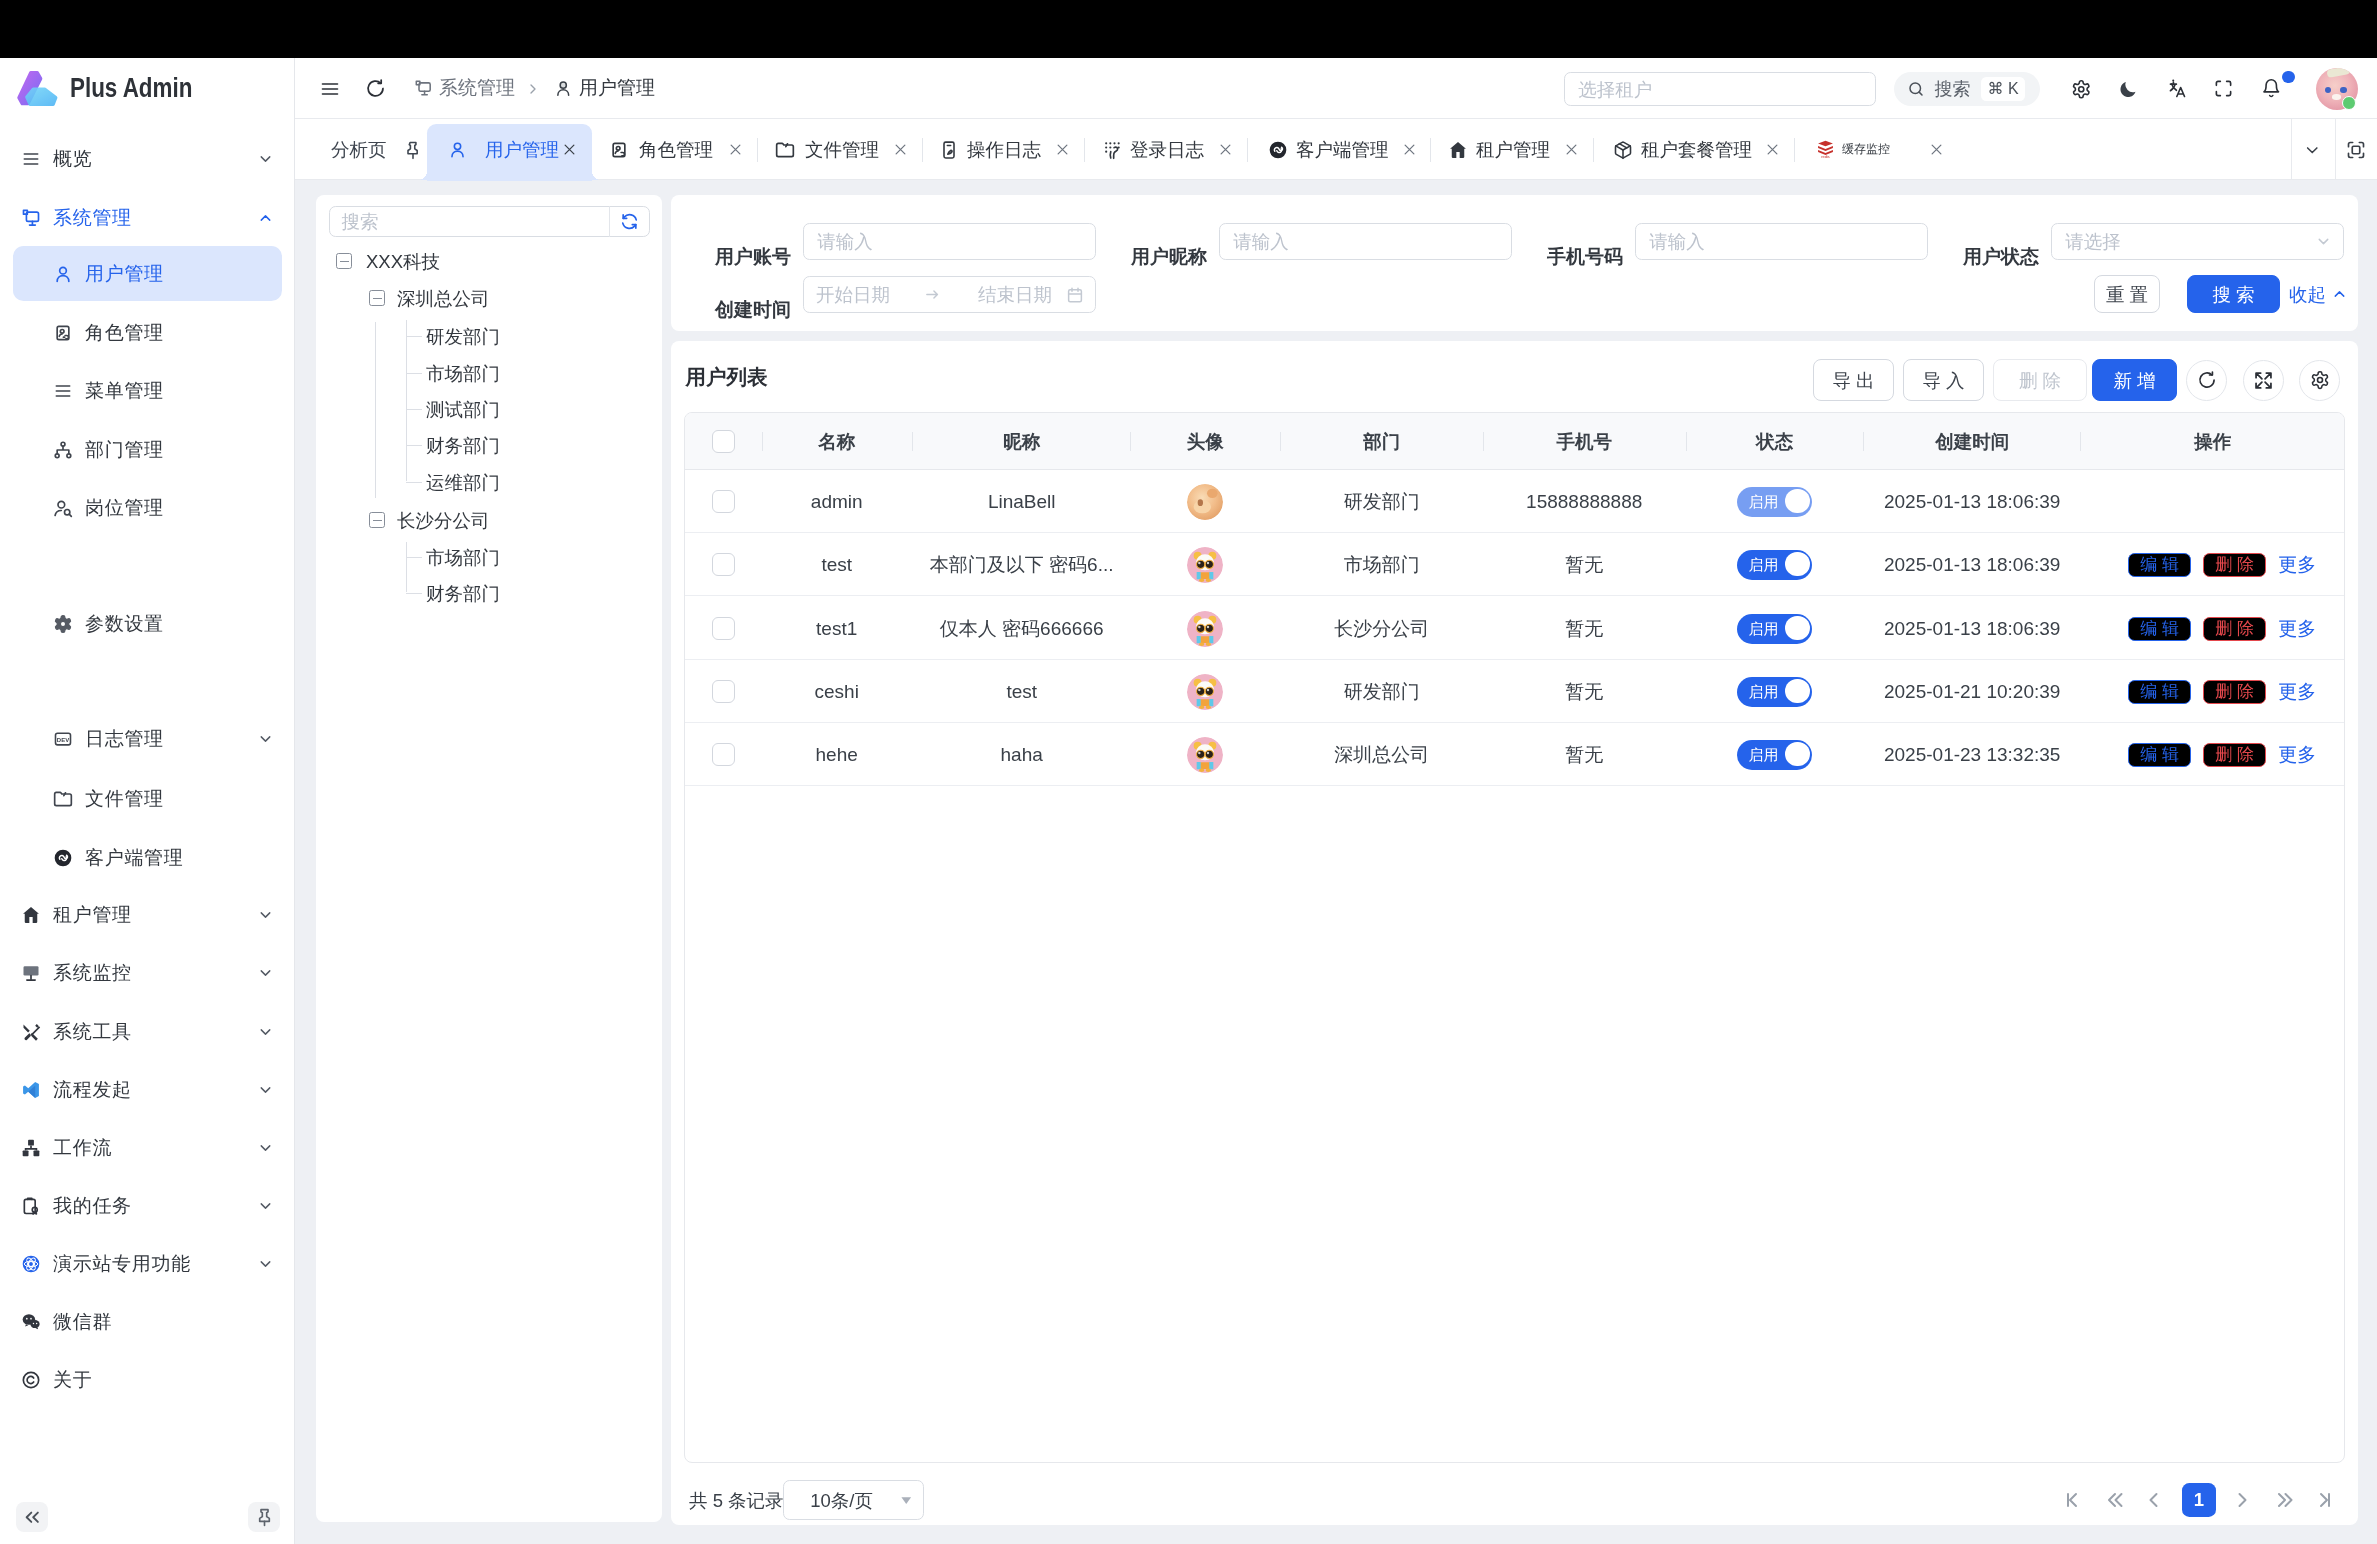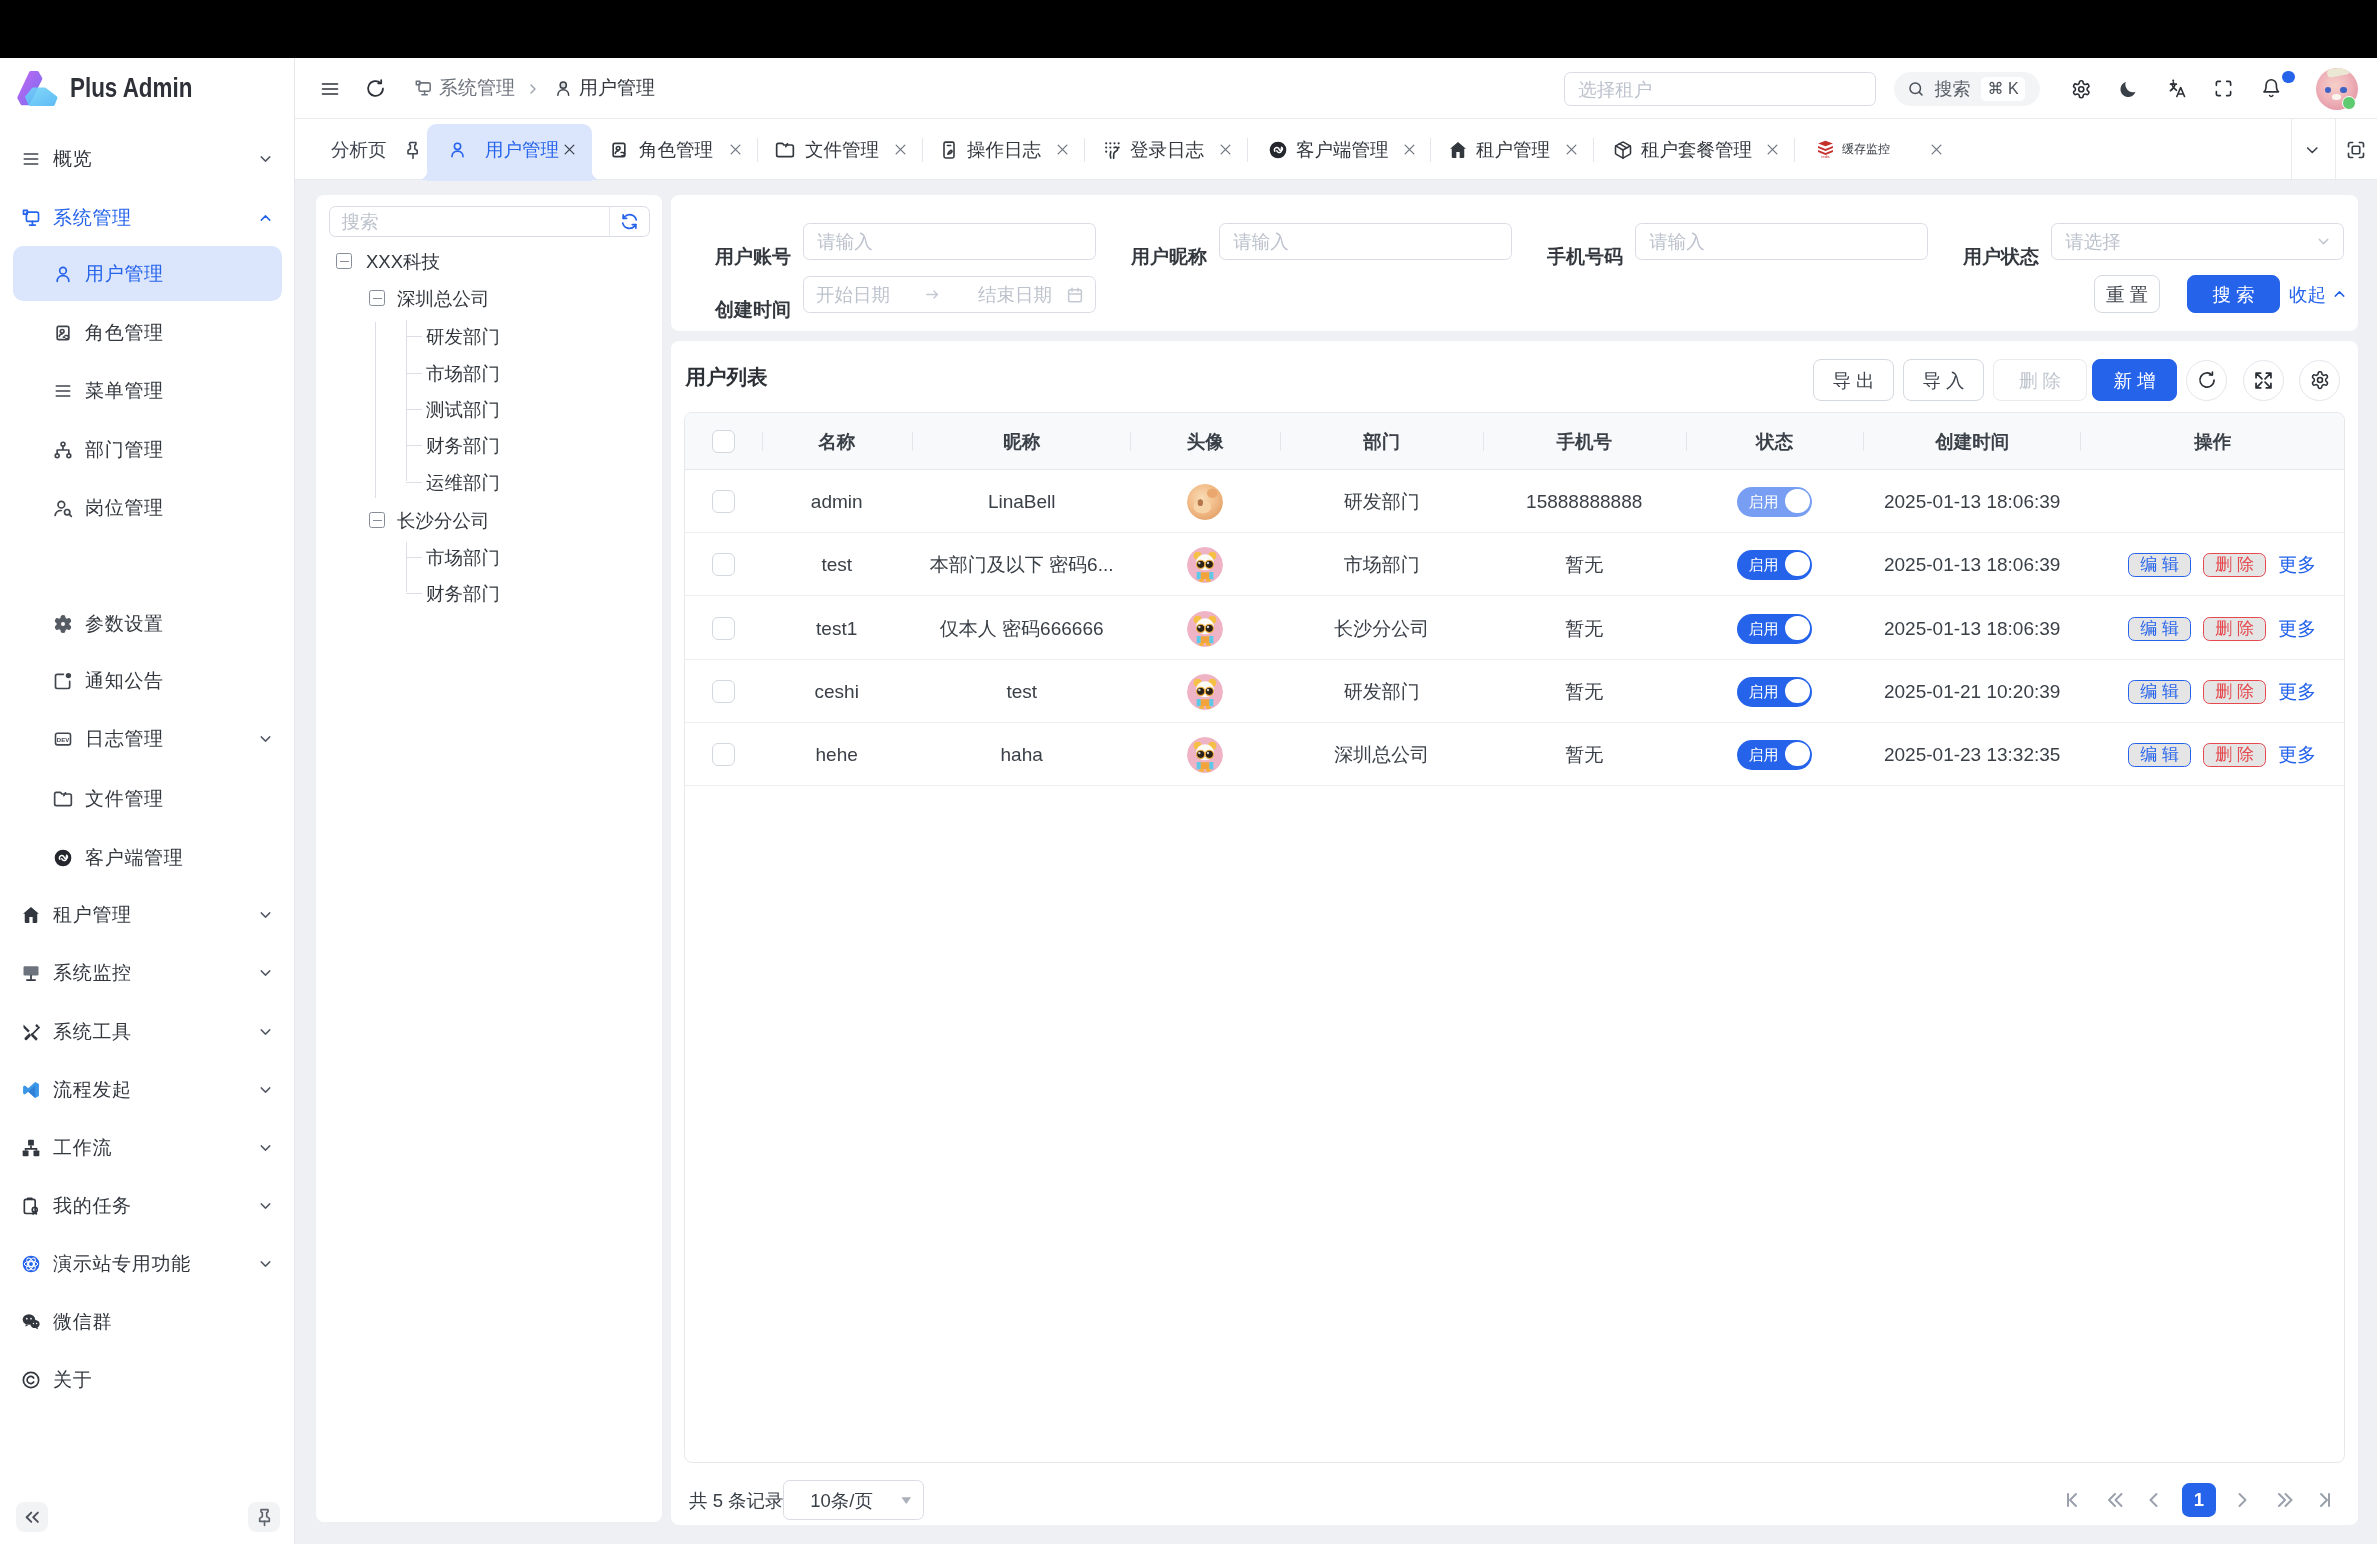--- a/index.html
+++ b/index.html
@@ -45,21 +45,21 @@
 
 .flb{position:absolute;transform:translateY(-50%);font-size:19px;color:#33383f;font-weight:bold;margin-top:16px;}
 .flb{font-weight:600;}
 
 .th{font-weight:bold;font-size:18.5px;color:#3a4048;}
 .cell{display:flex;align-items:center;justify-content:center;}
 .cbx{width:22.5px;height:22.5px;border:1.3px solid #d3d7de;border-radius:6px;background:#fff;}
 .toggle{position:relative;width:75px;height:30px;border-radius:15px;background:#2563eb;}
 .toggle .kn{position:absolute;right:2.6px;top:2.6px;width:24.4px;height:24.4px;border-radius:50%;background:#fff;}
 .toggle .tg{position:absolute;left:11.2px;top:50%;transform:translateY(-50%);color:#fff;font-size:15px;}
-.abtn{height:24px;border-radius:6.6px;border:1px solid #2563eb;color:#2563eb;font-size:17px;display:flex;align-items:center;justify-content:center;background:#e5e5e5;}
+.abtn{height:24px;border-radius:6.6px;border:1px solid #2563eb;color:#2563eb;font-size:17px;display:flex;align-items:center;justify-content:center;background:#000000;}
 .abtn.red{border-color:#e5484d;color:#e5484d;}
 .hsep{top:19px;width:1px;height:18.5px;background:#e3e6eb;}
 .pgi{position:absolute;top:1147px;}
 .trow{position:absolute;left:0;width:1661px;height:63px;border-bottom:1px solid #eceef2;}
 .td{position:absolute;top:0;height:63px;display:flex;align-items:center;justify-content:center;font-size:19px;color:#3a4048;}
 </style>
 </head>
 <body>
 <div id="app">
   <div id="side">
@@ -140,27 +140,20 @@
           <path d="M19.4 19.4L22 22"></path>
         </svg>
       <div class="lb2">岗位管理</div>
     </div>
     <div class="mi" style="top:537px">
       <svg class="ic2" viewBox="0 0 24 24" fill="#565b64" stroke="#565b64" stroke-width="1.6" stroke-linecap="round" stroke-linejoin="round">
           <path d="M12.2 2h-.4a2 2 0 0 0-2 2v.2a2 2 0 0 1-1 1.7l-.4.3a2 2 0 0 1-2 0l-.2-.1a2 2 0 0 0-2.7.7l-.2.4a2 2 0 0 0 .7 2.7l.2.1a2 2 0 0 1 1 1.7v.6a2 2 0 0 1-1 1.7l-.2.1a2 2 0 0 0-.7 2.7l.2.4a2 2 0 0 0 2.7.7l.2-.1a2 2 0 0 1 2 0l.4.3a2 2 0 0 1 1 1.7v.2a2 2 0 0 0 2 2h.4a2 2 0 0 0 2-2v-.2a2 2 0 0 1 1-1.7l.4-.3a2 2 0 0 1 2 0l.2.1a2 2 0 0 0 2.7-.7l.2-.4a2 2 0 0 0-.7-2.7l-.2-.1a2 2 0 0 1-1-1.7v-.6a2 2 0 0 1 1-1.7l.2-.1a2 2 0 0 0 .7-2.7l-.2-.4a2 2 0 0 0-2.7-.7l-.2.1a2 2 0 0 1-2 0l-.4-.3a2 2 0 0 1-1-1.7V4a2 2 0 0 0-2-2z"></path>
           <circle cx="12" cy="12" r="3.2" fill="#fff"></circle>
         </svg>
       <div class="lb2">参数设置</div>
-    </div>
-    <div class="mi" style="top:594px">
-      <svg class="ic2" viewBox="0 0 24 24" fill="none" stroke="currentColor" stroke-width="2" stroke-linecap="round" stroke-linejoin="round">
-          <path d="M20 12.5V19a2 2 0 0 1-2 2H5a2 2 0 0 1-2-2V6a2 2 0 0 1 2-2h7.5"></path>
-          <circle cx="18.5" cy="5.5" r="3.2" fill="currentColor" stroke="none"></circle>
-        </svg>
-      <div class="lb2">通知公告</div>
     </div>
     <div class="mi" style="top:652px">
       <svg class="ic2" viewBox="0 0 24 24" fill="none" stroke="currentColor" stroke-width="1.9" stroke-linejoin="round">
           <rect x="3" y="5" width="18" height="14" rx="2.5"></rect>
           <text x="12" y="15.5" text-anchor="middle" font-size="7.2" font-weight="bold" fill="currentColor" stroke="none" font-family="Liberation Sans,sans-serif">DEV</text>
         </svg>
       <div class="lb2">日志管理</div>
       <svg class="ch" viewBox="0 0 24 24" fill="none" stroke="currentColor" stroke-width="2" stroke-linecap="round" stroke-linejoin="round">
           <path d="M6 9l6 6 6-6"></path>
         </svg>

